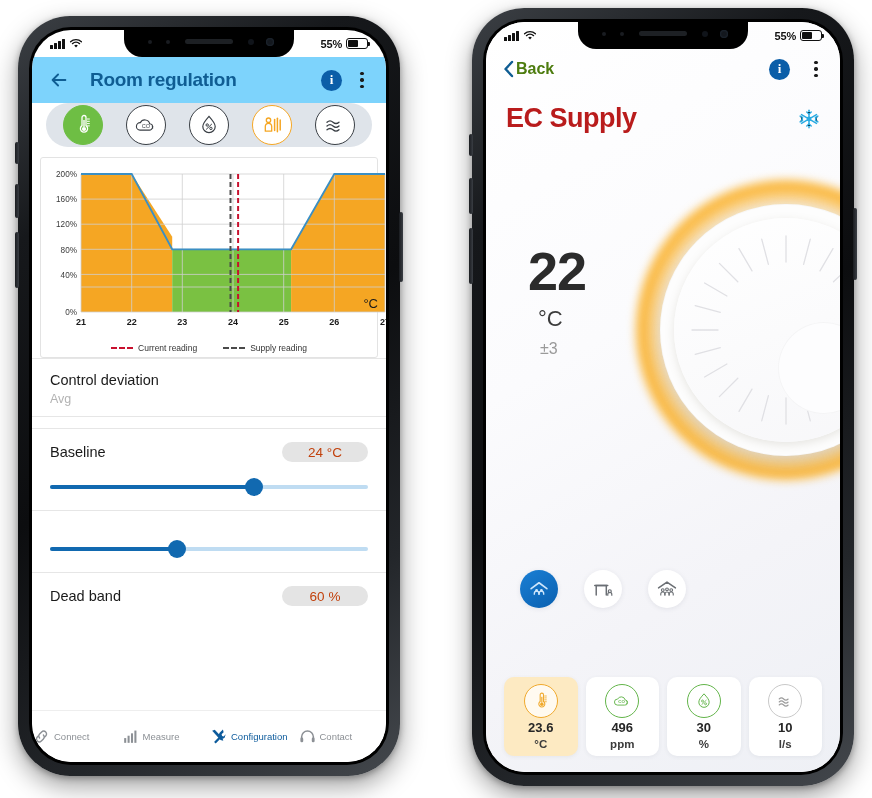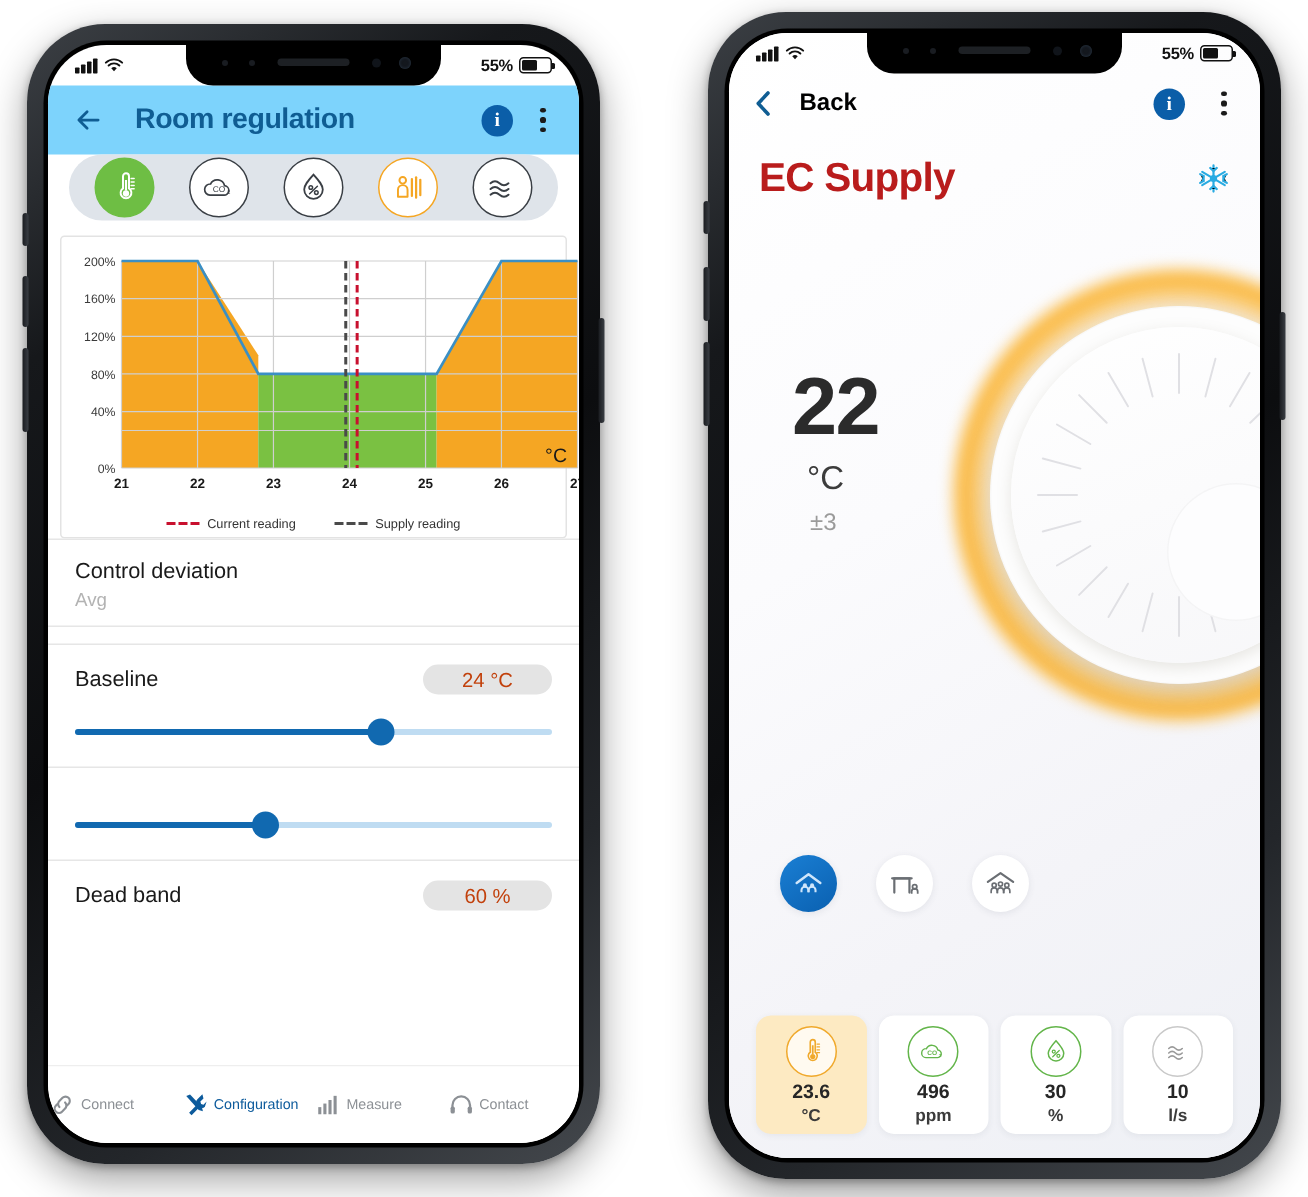--- a/index.html
+++ b/index.html
@@ -192,21 +192,21 @@
 
   
   .r-screen-bg {
     position:absolute; inset:0;
     background: linear-gradient(150deg,#ffffff 0%,#fbfbfd 40%,#f4f4f8 72%,#eef0f5 100%);
   }
   .r-appbar {
     position:relative; z-index:5;
     height: 40px; display:flex; align-items:center; padding: 0 16px; gap: 4px;
   }
-  .back-link { display:flex; align-items:center; gap:18px; color:#000000; font-size:16px; font-weight:bold; }
+  .back-link { display:flex; align-items:center; gap:1px; color:#4d7c0f; font-size:16px; font-weight:bold; }
   .r-title-row {
     position:relative; z-index:5;
     display:flex; align-items:center; justify-content:space-between;
     padding: 14px 20px 0 20px;
   }
   .r-title { font-size: 27px; font-weight: bold; color:#b91c1c; letter-spacing:-.5px; }
 
   .dial-wrap {
     position:absolute; right: -96px; top: 158px;
     width: 300px; height: 300px; z-index: 2;
@@ -486,37 +486,37 @@
         <div class="bottomnav">
           <div class="navitem">
             <svg width="19" height="19" viewBox="0 0 24 24">
               <g fill="none" stroke="#8c9095" stroke-width="1.8" stroke-linecap="round">
                 <path d="M9.6 13.9a3.6 3.6 0 0 1 0-5.1l2.6-2.6a3.6 3.6 0 1 1 5.1 5.1l-1.3 1.3"></path>
                 <path d="M14.4 10.1a3.6 3.6 0 0 1 0 5.1l-2.6 2.6a3.6 3.6 0 1 1-5.1-5.1l1.3-1.3"></path>
               </g>
             </svg>
             <span>Connect</span>
           </div>
-          <div class="navitem active">
-            <svg width="19" height="19" viewBox="0 0 24 24">
-              <path d="M4 4.6 7.2 3.4l10 10.4.8 3.6-3.5-.9Z" fill="#0d5b9c"></path>
-              <path d="M17.6 3.2 13.4 7.4a3 3 0 0 0 0 4.2l-7 7.2 2.1 2.1 7-7.2a3 3 0 0 0 4.2 0l1.4-4.4-2.6 2.6-2-.6-.6-2 2.6-2.6Z" fill="#0d5b9c"></path>
-            </svg>
-            <span>Configuration</span>
-          </div>
           <div class="navitem">
             <svg width="19" height="19" viewBox="0 0 24 24">
               <g fill="#8c9095">
                 <rect x="4" y="14" width="2.6" height="6"></rect>
                 <rect x="8.3" y="11" width="2.6" height="9"></rect>
                 <rect x="12.6" y="8" width="2.6" height="12"></rect>
                 <rect x="16.9" y="4.5" width="2.6" height="15.5"></rect>
               </g>
             </svg>
             <span>Measure</span>
+          </div>
+          <div class="navitem active">
+            <svg width="19" height="19" viewBox="0 0 24 24">
+              <path d="M4 4.6 7.2 3.4l10 10.4.8 3.6-3.5-.9Z" fill="#0d5b9c"></path>
+              <path d="M17.6 3.2 13.4 7.4a3 3 0 0 0 0 4.2l-7 7.2 2.1 2.1 7-7.2a3 3 0 0 0 4.2 0l1.4-4.4-2.6 2.6-2-.6-.6-2 2.6-2.6Z" fill="#0d5b9c"></path>
+            </svg>
+            <span>Configuration</span>
           </div>
           <div class="navitem">
             <svg width="19" height="19" viewBox="0 0 24 24">
               <path d="M4.6 15v-2.6a7.4 7.4 0 0 1 14.8 0V15" fill="none" stroke="#8c9095" stroke-width="1.9" stroke-linecap="round"></path>
               <rect x="3" y="13.4" width="3.6" height="6" rx="1.6" fill="#8c9095"></rect>
               <rect x="17.4" y="13.4" width="3.6" height="6" rx="1.6" fill="#8c9095"></rect>
             </svg>
             <span>Contact</span>
           </div>
         </div>

